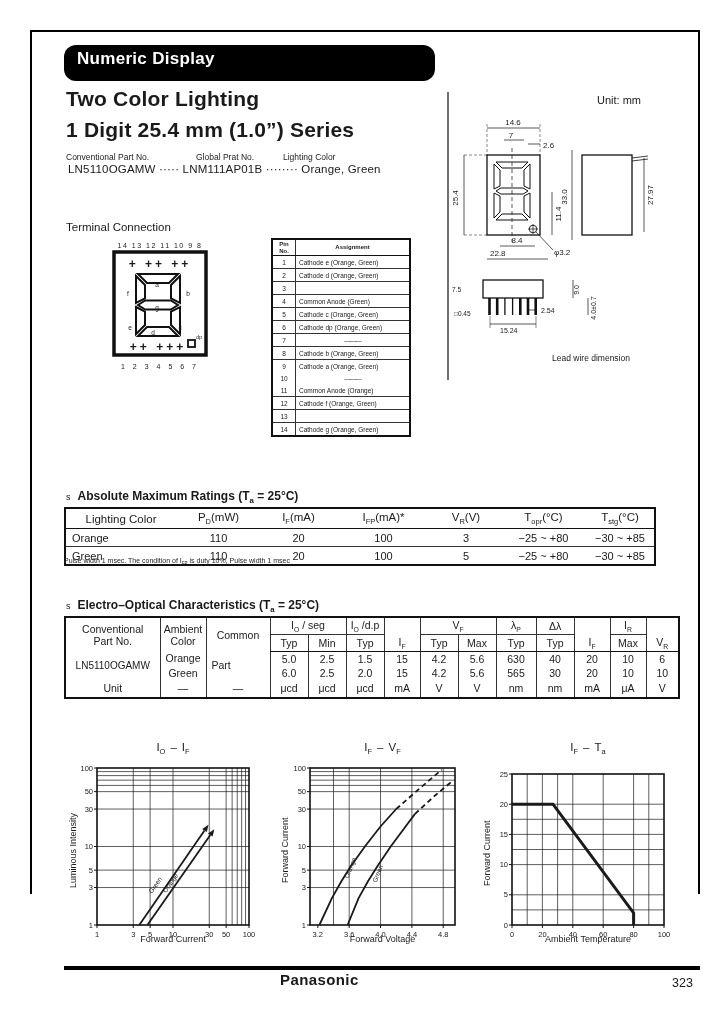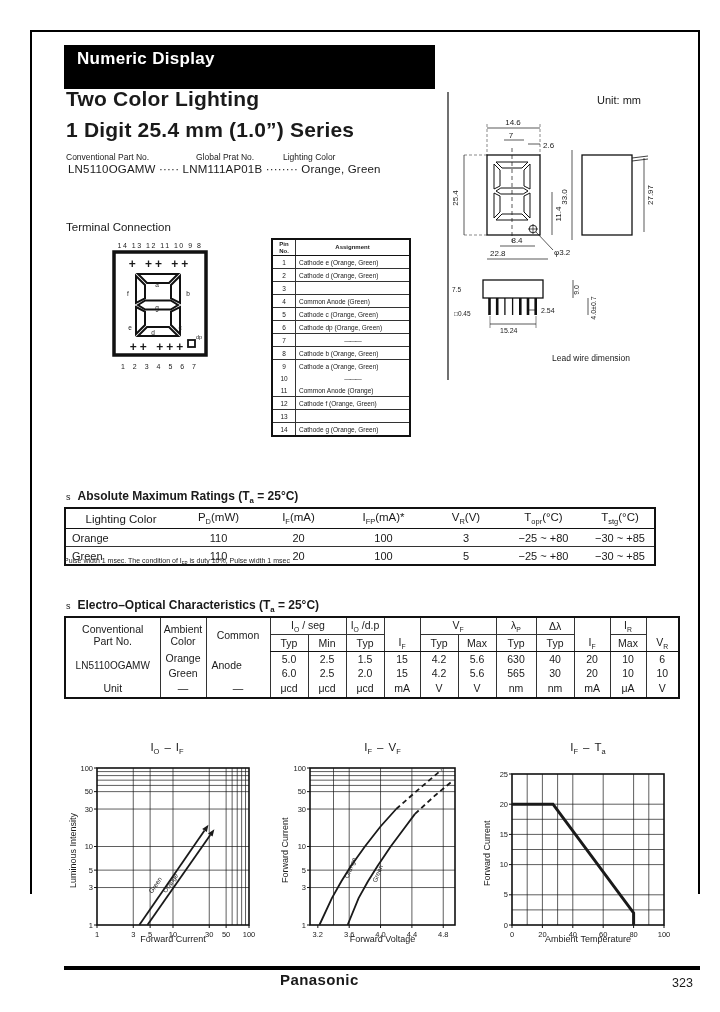--- a/index.html
+++ b/index.html
@@ -45,21 +45,21 @@
   .aylbl{font-size:9px;writing-mode:vertical-rl;transform:rotate(180deg);text-align:center;color:#1a1a1a;}
   .footbar{background:#000;height:3.5px;}
   .brand{font-size:15px;font-weight:bold;letter-spacing:.4px;text-align:left;}
   .pageno{font-size:12.5px;}
 </style>
 </head>
 <body>
 
 <div class="abs frame" style="left:30px;top:30px;width:666px;height:862px;"></div>
 
-<div class="abs catbar" style="left:64px;top:45px;width:358px;height:44px;">
+<div class="abs catbar" style="left:64px;top:45px;width:358px;height:36px;border-radius:12px;">
   <span>Numeric Display</span>
 </div>
 <div class="abs title" style="left:66px;top:87px;">Two Color Lighting</div>
 <div class="abs title" style="left:66px;top:118px;">1 Digit 25.4 mm (1.0”) Series</div>
 <div class="abs smlbl" style="left:66px;top:152px;">Conventional Part No.</div>
 <div class="abs smlbl" style="left:196px;top:152px;">Global Prat No.</div>
 <div class="abs smlbl" style="left:283px;top:152px;">Lighting Color</div>
 <div class="abs partline" style="left:68px;top:163px;">LN5110OGAMW ····· LNM111AP01B ········ Orange, Green</div>
 <div class="abs" style="left:597px;top:94px;font-size:11px;">Unit: mm</div>
 
@@ -313,21 +313,21 @@
     <th>Max</th>
     <th>Typ</th>
     <th>Typ</th>
     <th><span>I</span><sub>F</sub></th>
     <th>Max</th>
     <th><span>V</span><sub>R</sub></th>
   </tr>
   <tr>
     <td rowspan="2" class="pn nb">LN5110OGAMW</td>
     <td>Orange</td>
-    <td rowspan="2" style="text-align:left;padding-left:5px;">Anode</td>
+    <td rowspan="2" style="text-align:left;padding-left:5px;">Part</td>
     <td>5.0</td>
         <td>2.5</td>
         <td>1.5</td>
     <td>15</td>
         <td>4.2</td>
         <td>5.6</td>
     <td>630</td>
         <td>40</td>
         <td>20</td>
     <td>10</td>
@@ -359,21 +359,21 @@
         <td>V</td>
     <td>nm</td>
         <td>nm</td>
         <td>mA</td>
     <td>μA</td>
         <td>V</td>
   </tr>
 </tbody>
   </table>
 
-<div class="abs ctitle" style="left:91px;top:741px;width:152px;">
+<div class="abs ctitle" style="left:97px;top:741px;width:152px;">
   <span>I</span><sub>O</sub><span class="sep">–</span><span>I</span><sub>F</sub>
 </div>
 <div class="abs ctitle" style="left:310px;top:741px;width:145px;">
   <span>I</span><sub>F</sub><span class="sep">–</span><span>V</span><sub>F</sub>
 </div>
 <div class="abs ctitle" style="left:512px;top:741px;width:152px;">
   <span>I</span><sub>F</sub><span class="sep">–</span><span>T</span><sub>a</sub>
 </div>
 
 <svg id="chart-0" class="abs" style="left:60px;top:735px;" width="215" height="212" viewBox="0 0 215 212">

